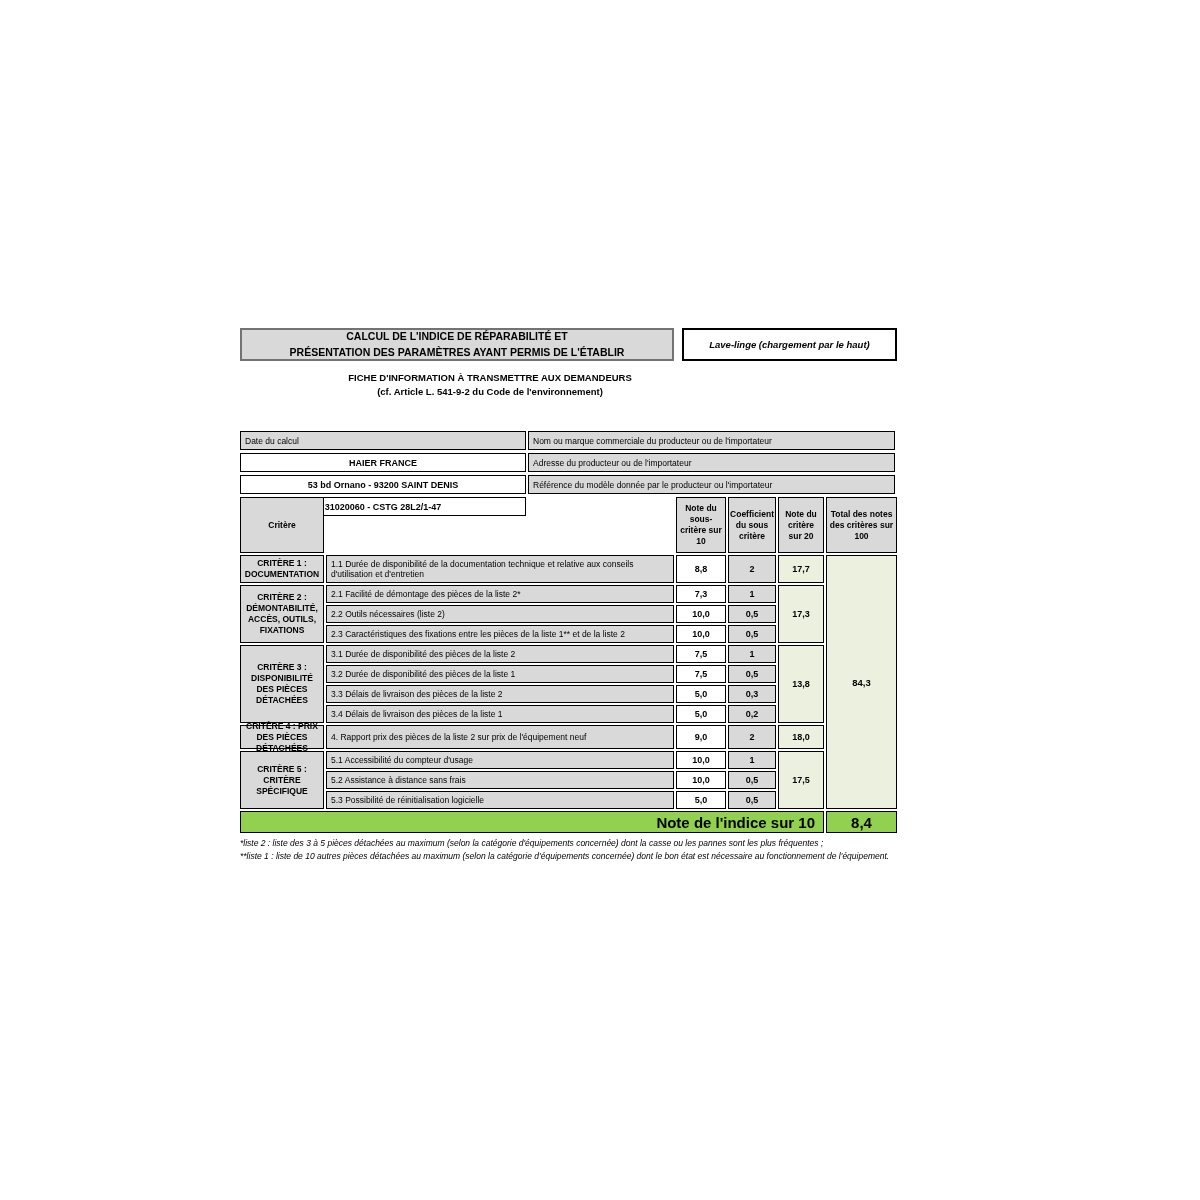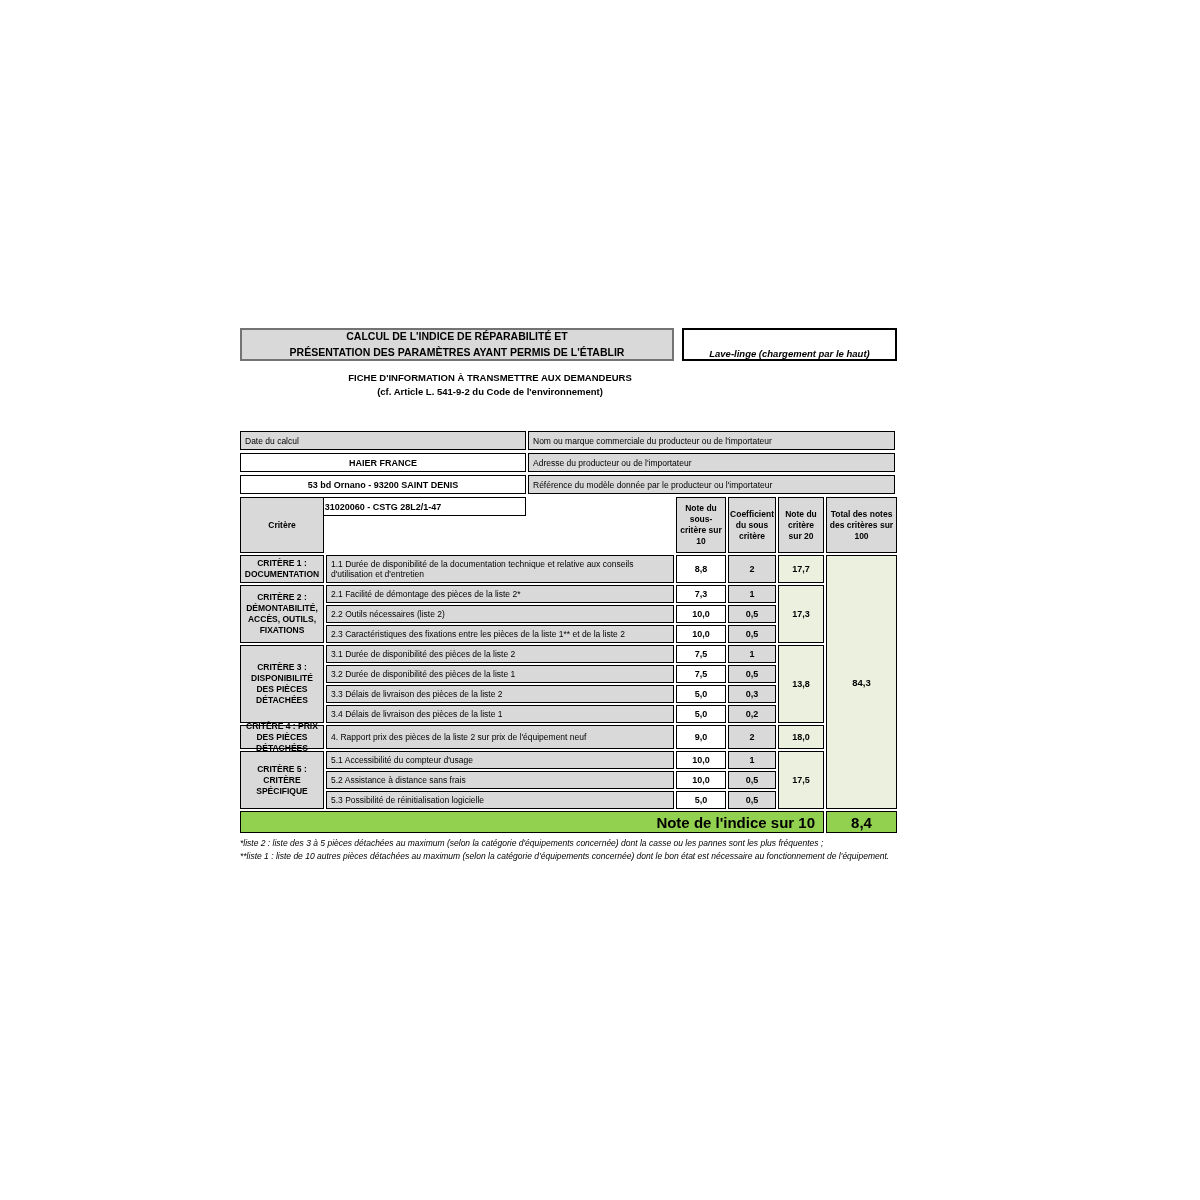--- a/index.html
+++ b/index.html
@@ -6,21 +6,21 @@
   body{width:1200px;height:1200px;font-family:"Liberation Sans",sans-serif;color:#000;}
   .page{position:relative;width:1200px;height:1200px;background:#fff;overflow:hidden;}
   .doc{position:absolute;left:240px;top:328px;width:657px;}
 
   
   .header-row{position:absolute;top:0;left:0;width:657px;height:34px;display:flex;}
   .title-box{box-sizing:border-box;width:434px;height:33px;background:#d9d9d9;border:2px solid #737373;
     display:flex;flex-direction:column;justify-content:space-between;text-align:center;
     font-weight:bold;font-size:10.5px;line-height:13px;}
   .product-box{box-sizing:border-box;width:215px;height:33px;margin-left:8px;background:#fff;border:2px solid #000;
-    display:flex;align-items:flex-end;justify-content:center;font-weight:bold;font-style:italic;font-size:9.5px;}
+    display:flex;align-items:center;justify-content:center;font-weight:bold;font-style:italic;font-size:9.5px;}
 
   
   .subtitle{position:absolute;top:43px;left:0;width:500px;text-align:center;font-weight:bold;
     font-size:9.5px;line-height:14px;}
 
   
   .info-grid{position:absolute;top:75px;left:0;width:657px;display:grid;
     grid-template-columns:286px 367px;grid-auto-rows:19px;column-gap:2px;row-gap:3px;margin-top:28px;}
   .cellbox{box-sizing:border-box;border:1.5px solid #000;display:flex;align-items:center;background:#fff;}
   .info-label{background:#d9d9d9;font-size:8.5px;padding-left:4px;}

